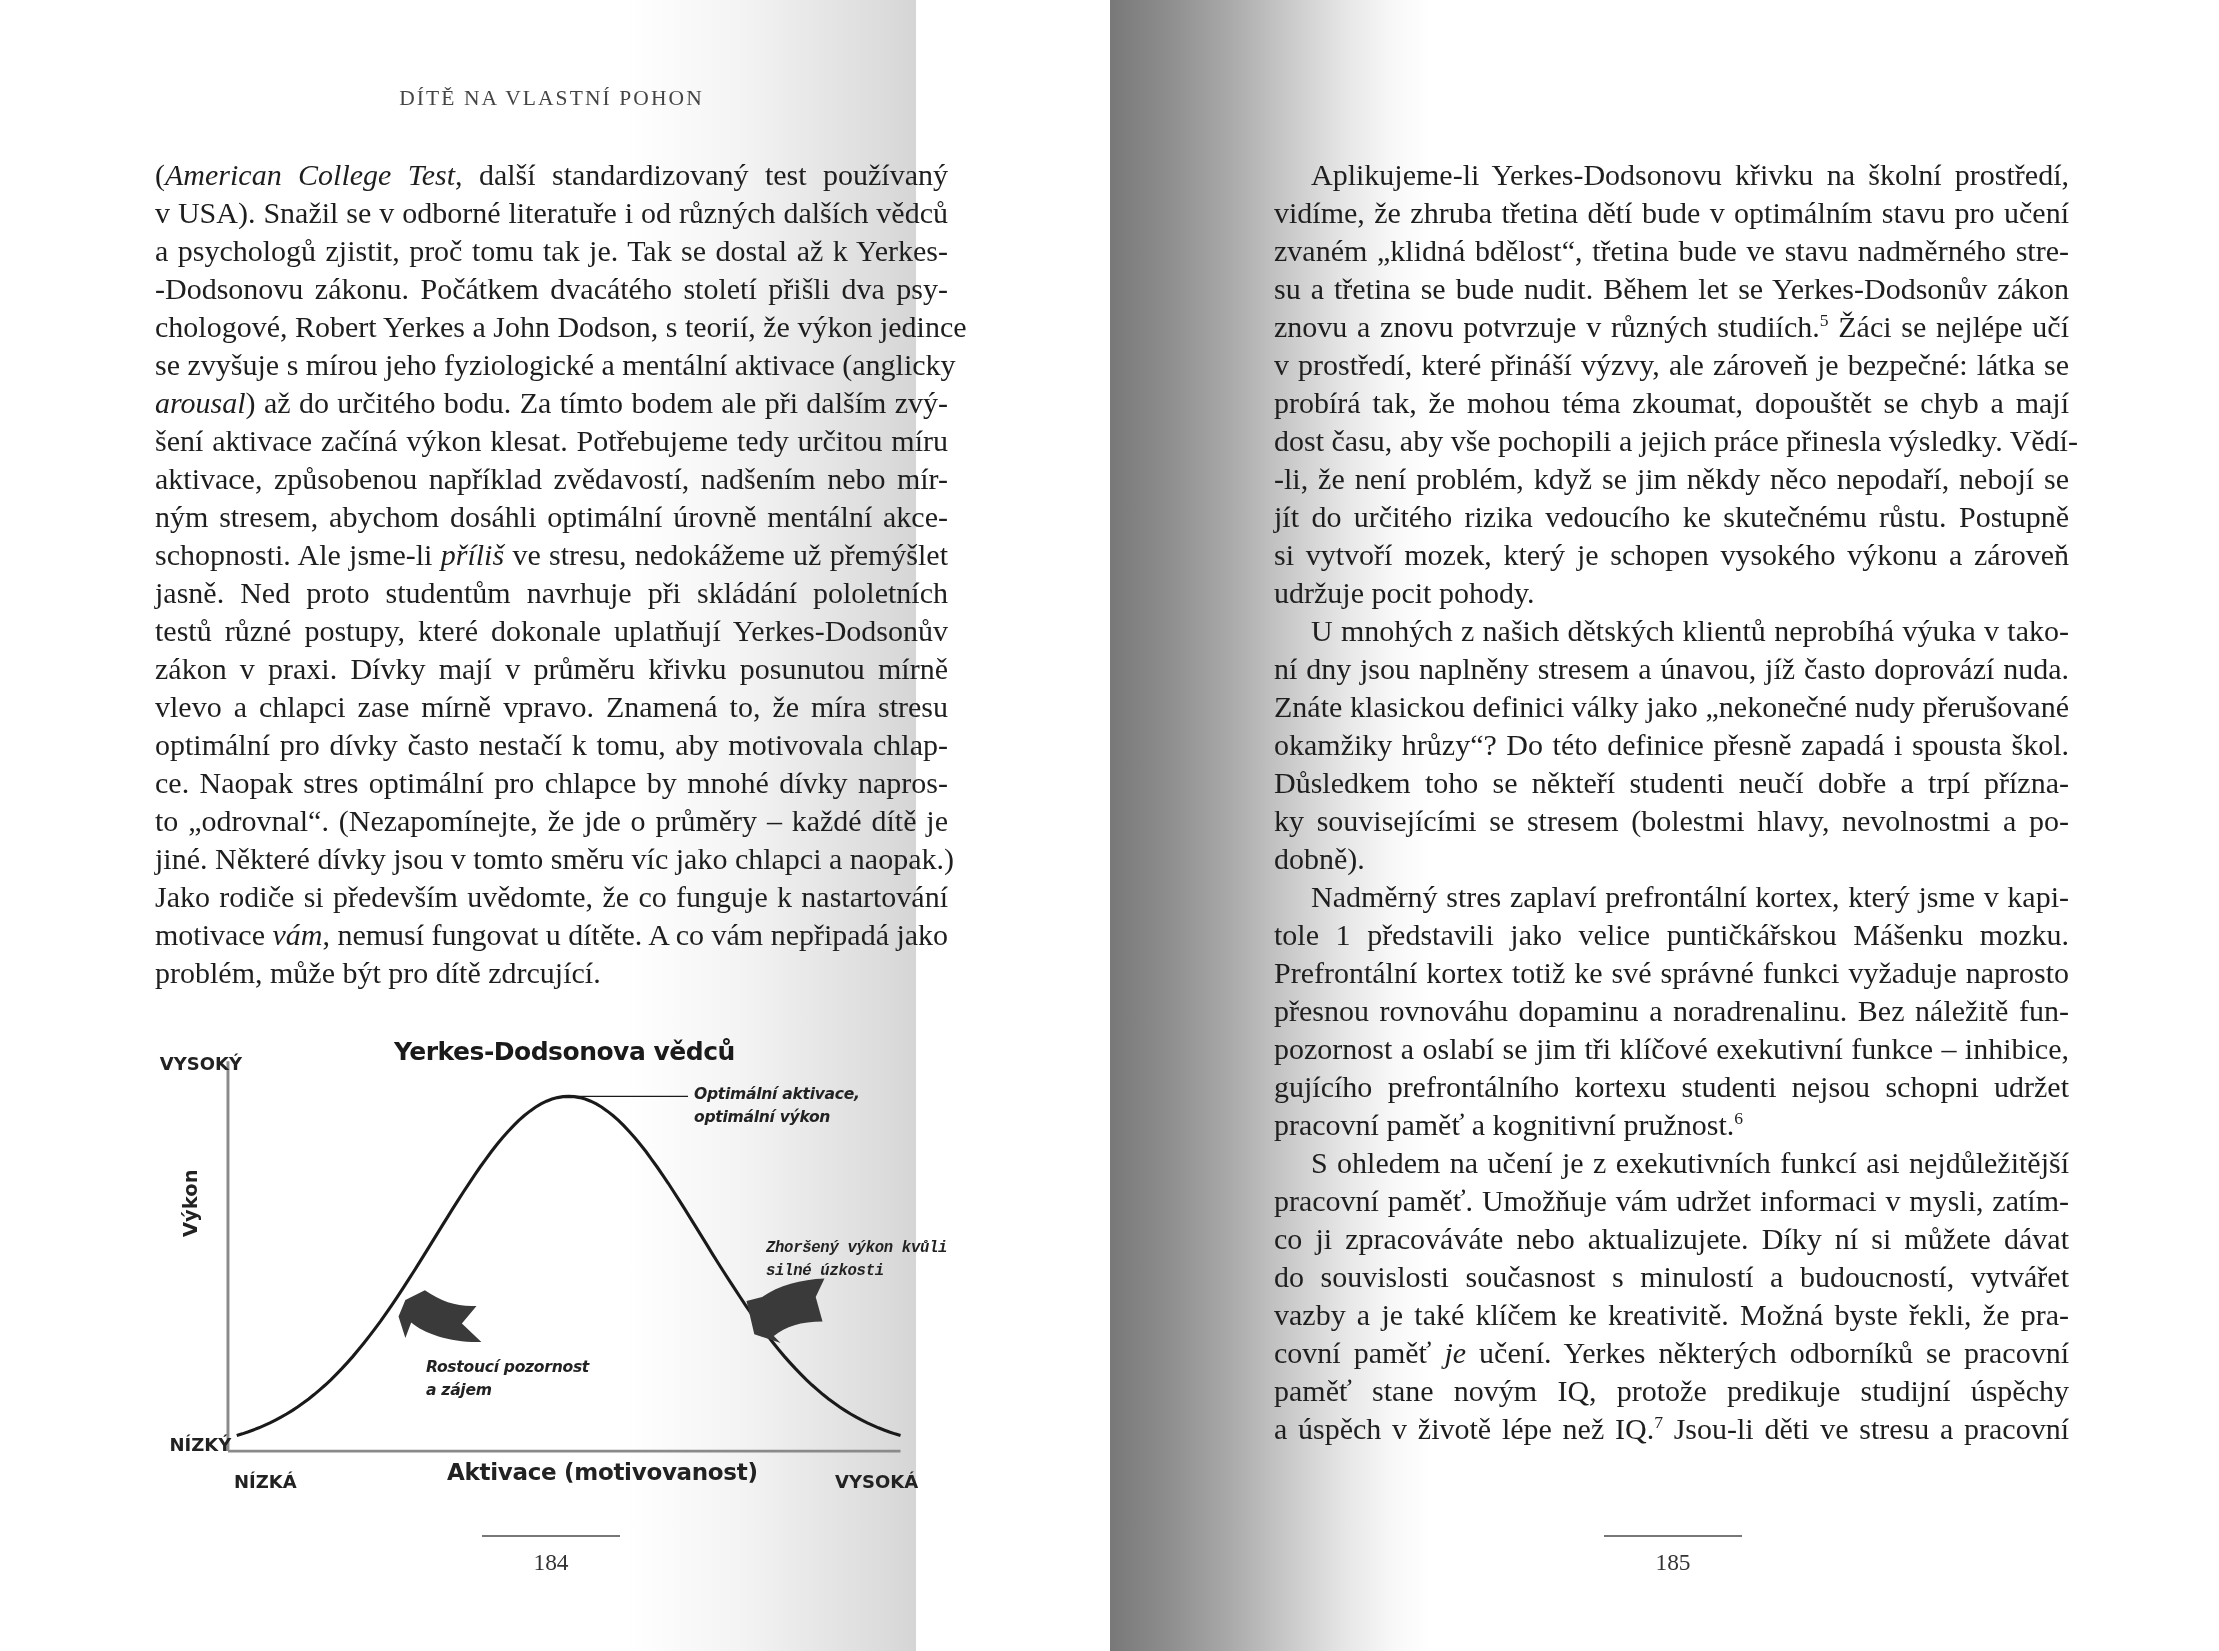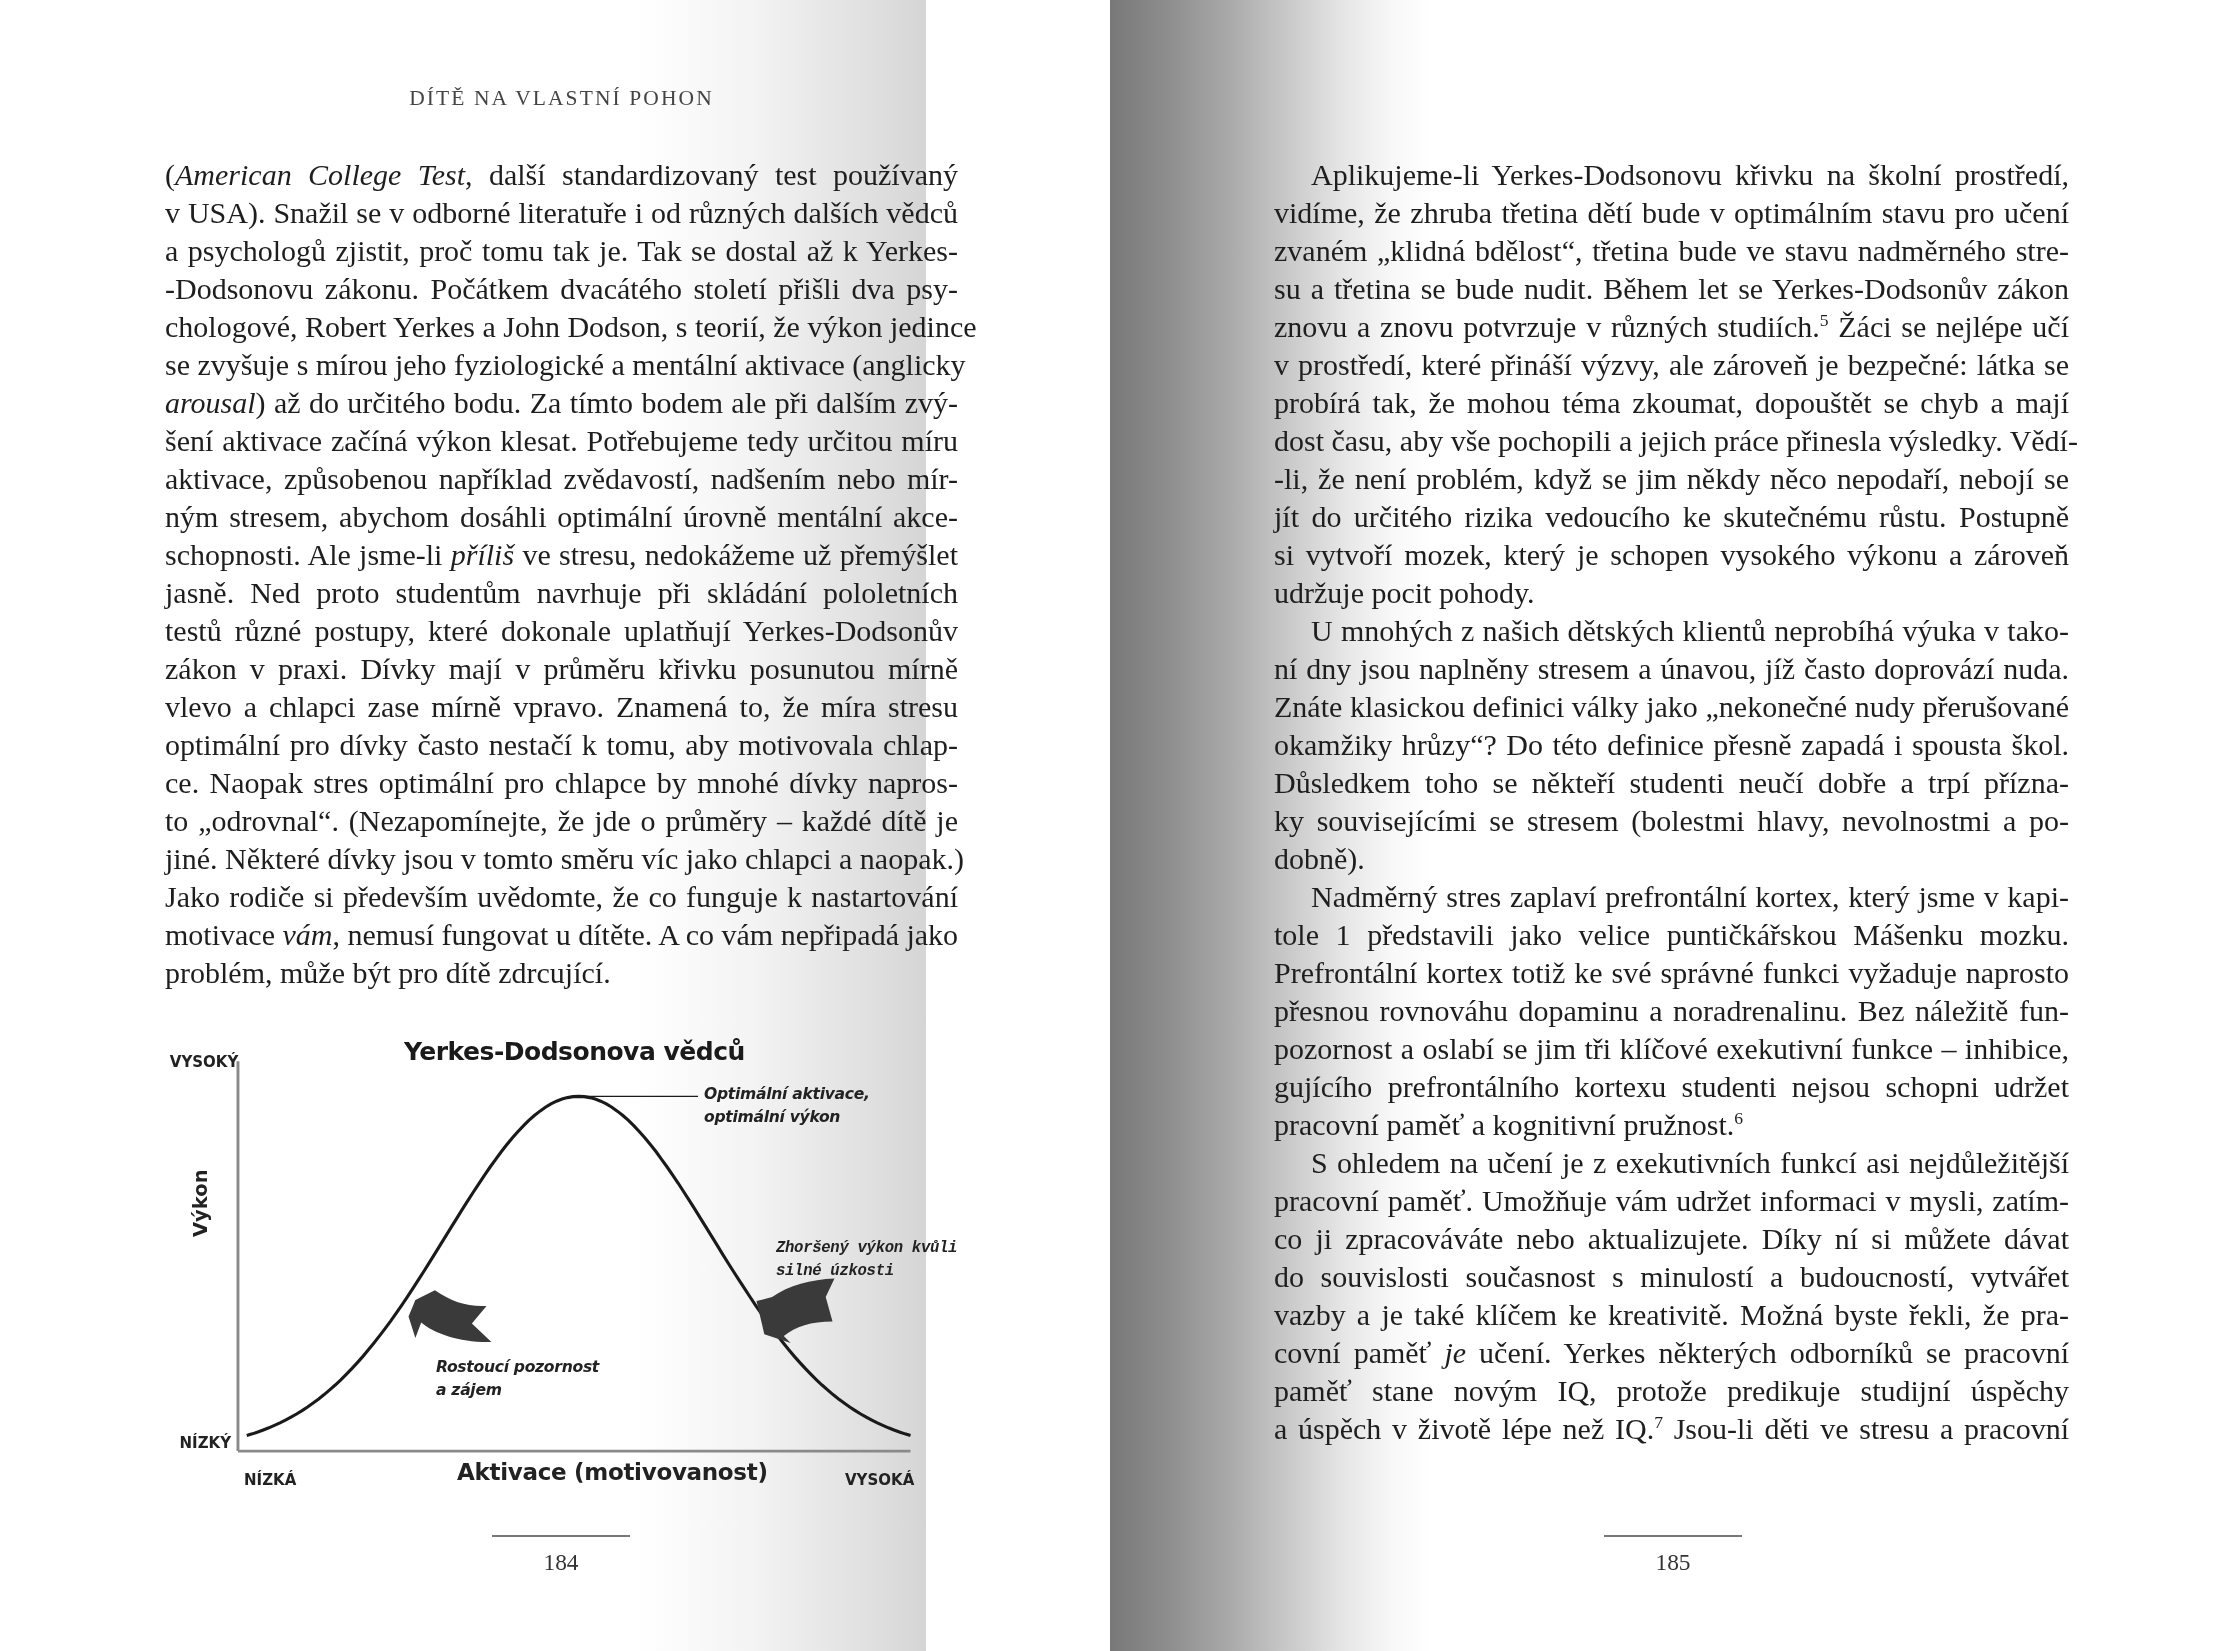--- a/index.html
+++ b/index.html
@@ -4,21 +4,21 @@
 <style>
   html, body { margin:0; padding:0; }
   body {
     width:2220px; height:1651px; position:relative; overflow:hidden;
     background:#ffffff;
     font-family:"Liberation Serif", "DejaVu Serif", serif;
     color:#1e1e1e;
   }
   .page { position:absolute; top:0; height:1651px; }
   .page-left {
-    left:14px; width:890px;
+    left:4px; width:890px;
     background:linear-gradient(to right, #ffffff 0px, #ffffff 624px, #f3f3f3 741px, #dcdcdc 878px, #c4c4c4 995px, #adadad 1110px);
     padding-left:22px;
   }
   .page-right {
     left:1110px; width:1110px;
     background:linear-gradient(to right, #787878 0px, #8e8e8e 59px, #a8a8a8 117px, #c8c8c8 176px, #e6e6e6 234px, #f8f8f8 283px, #ffffff 322px, #ffffff 1110px);
   }
   .running-head {
     position:absolute; top:86px; font-size:21.5px; letter-spacing:2.1px;
     color:#444; text-align:center; white-space:nowrap;
@@ -39,21 +39,21 @@
 
   .footer-rule { position:absolute; top:1535px; height:2px; width:138px; background:#777; }
   .page-number { position:absolute; top:1549px; width:138px; text-align:center; font-size:23.4px; color:#333; }
   .page-left .footer-rule, .page-left .page-number { left:478px; }
   .page-right .footer-rule, .page-right .page-number { left:494px; }
 
   
   .chart { position:absolute; left:146px; top:1024px; width:770px; height:478px; font-family:"DejaVu Sans", "Liberation Sans", sans-serif; }
   .chart svg { position:absolute; left:0; top:0; }
   .chart-title { position:absolute; left:244px; top:12.7px; width:390px; text-align:left; font-size:25px; font-weight:bold; color:#1a1a1a; letter-spacing:-0.5px; }
-  .tick { position:absolute; font-size:15px; font-weight:bold; color:#222; white-space:nowrap; }
+  .tick { position:absolute; font-size:18px; font-weight:bold; color:#222; white-space:nowrap; }
   .ann { position:absolute; font-size:15.6px; font-style:italic; font-weight:bold; color:#222; line-height:23.4px; white-space:nowrap; letter-spacing:-0.3px; }
   .ylabel { position:absolute; left:29px; top:213px; font-size:19.5px; font-weight:bold; color:#222; transform:rotate(-90deg); transform-origin:left top; white-space:nowrap; }
   .xlabel { position:absolute; left:297px; top:435px; font-size:23px; font-weight:bold; color:#222; white-space:nowrap; letter-spacing:-0.3px; }
 </style>
 </head>
 <body>
 
 <div class="page page-left">
   <div class="running-head">DÍTĚ NA VLASTNÍ POHON</div>
   <div class="body-text" id="left-body">

